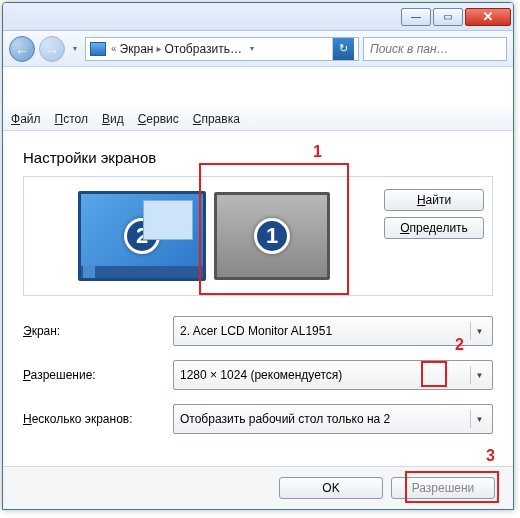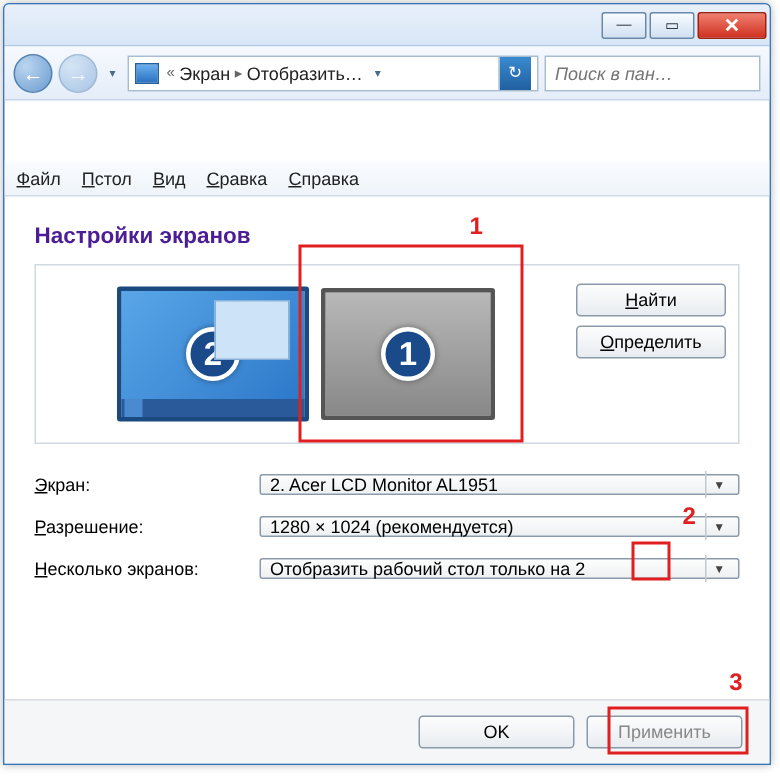--- a/index.html
+++ b/index.html
@@ -135,22 +135,22 @@
   }
   .menubar span { color: #222; cursor: pointer; }
   .menubar span u { text-decoration: underline; }
   .content {
     flex: 1;
     padding: 10px 20px;
     position: relative;
     overflow: hidden;
   }
   h2.section-title {
-    color: #4c1d95;
-    font-weight: bold;
+    color: #000000;
+    font-weight: normal;
     font-size: 15px;
     margin: 8px 0 10px 0;
   }
   .displays-panel {
     border: 1px solid #d0d8e0;
     height: 120px;
     position: relative;
     background: #fff;
     display: flex;
     padding: 8px;
@@ -232,21 +232,21 @@
   .form-area { margin-top: 20px; }
   .form-row {
     display:flex;
     align-items:center;
     margin-bottom: 14px;
   }
   .form-row .lbl { width: 150px; }
   .form-row .lbl u { text-decoration: underline; }
   .combo {
     flex: 1;
-    height: 14px;
+    height: 30px;
     border: 1px solid #8a9aaa;
     border-radius: 2px;
     background: linear-gradient(#fdfdfd,#eef0f2);
     display:flex;
     align-items: center;
     padding: 0 4px 0 6px;
     font-size: 12px;
     cursor: pointer;
     position: relative;
   }
@@ -308,21 +308,21 @@
     </div>
     <div class="searchbox">
       <input type="text" placeholder="Поиск в пан…" style="">
     </div>
   </div>
 
   <div class="menubar">
     <span><u>Ф</u><span>айл</span></span>
     <span><u>П</u><span>стол</span></span>
     <span><u>В</u><span>ид</span></span>
-    <span><u>С</u><span>равка</span></span>
+    <span><u>С</u><span>ервис</span></span>
     <span><u>С</u><span>правка</span></span>
   </div>
 
   <div class="content">
     <h2 class="section-title">Настройки экранов</h2>
 
     <div class="displays-panel">
       <div class="displays-area">
         <div class="monitor m2">
           <div class="screen">
@@ -374,18 +374,18 @@
     </div>
 
     <div class="annot" style="left:196px; top:32px; width:150px; height:132px;"></div>
     <span class="annot-label" style="left:310px; top:12px;">1</span>
     <div class="annot" style="left:418px; top:230px; width:26px; height:26px;"></div>
     <span class="annot-label" style="left:452px; top:205px;">2</span>
   </div>
 
   <div class="footer" style="position:relative;">
     <div class="winbutton">OK</div>
-    <div class="winbutton disabled">Применить</div>
+    <div class="winbutton disabled">Разрешени</div>
     <div class="annot" style="right:14px; bottom:6px; width:94px; height:32px;"></div>
     <span class="annot-label" style="right:18px; top:-20px;">3</span>
   </div>
 
 </div>
 
 </body></html>

